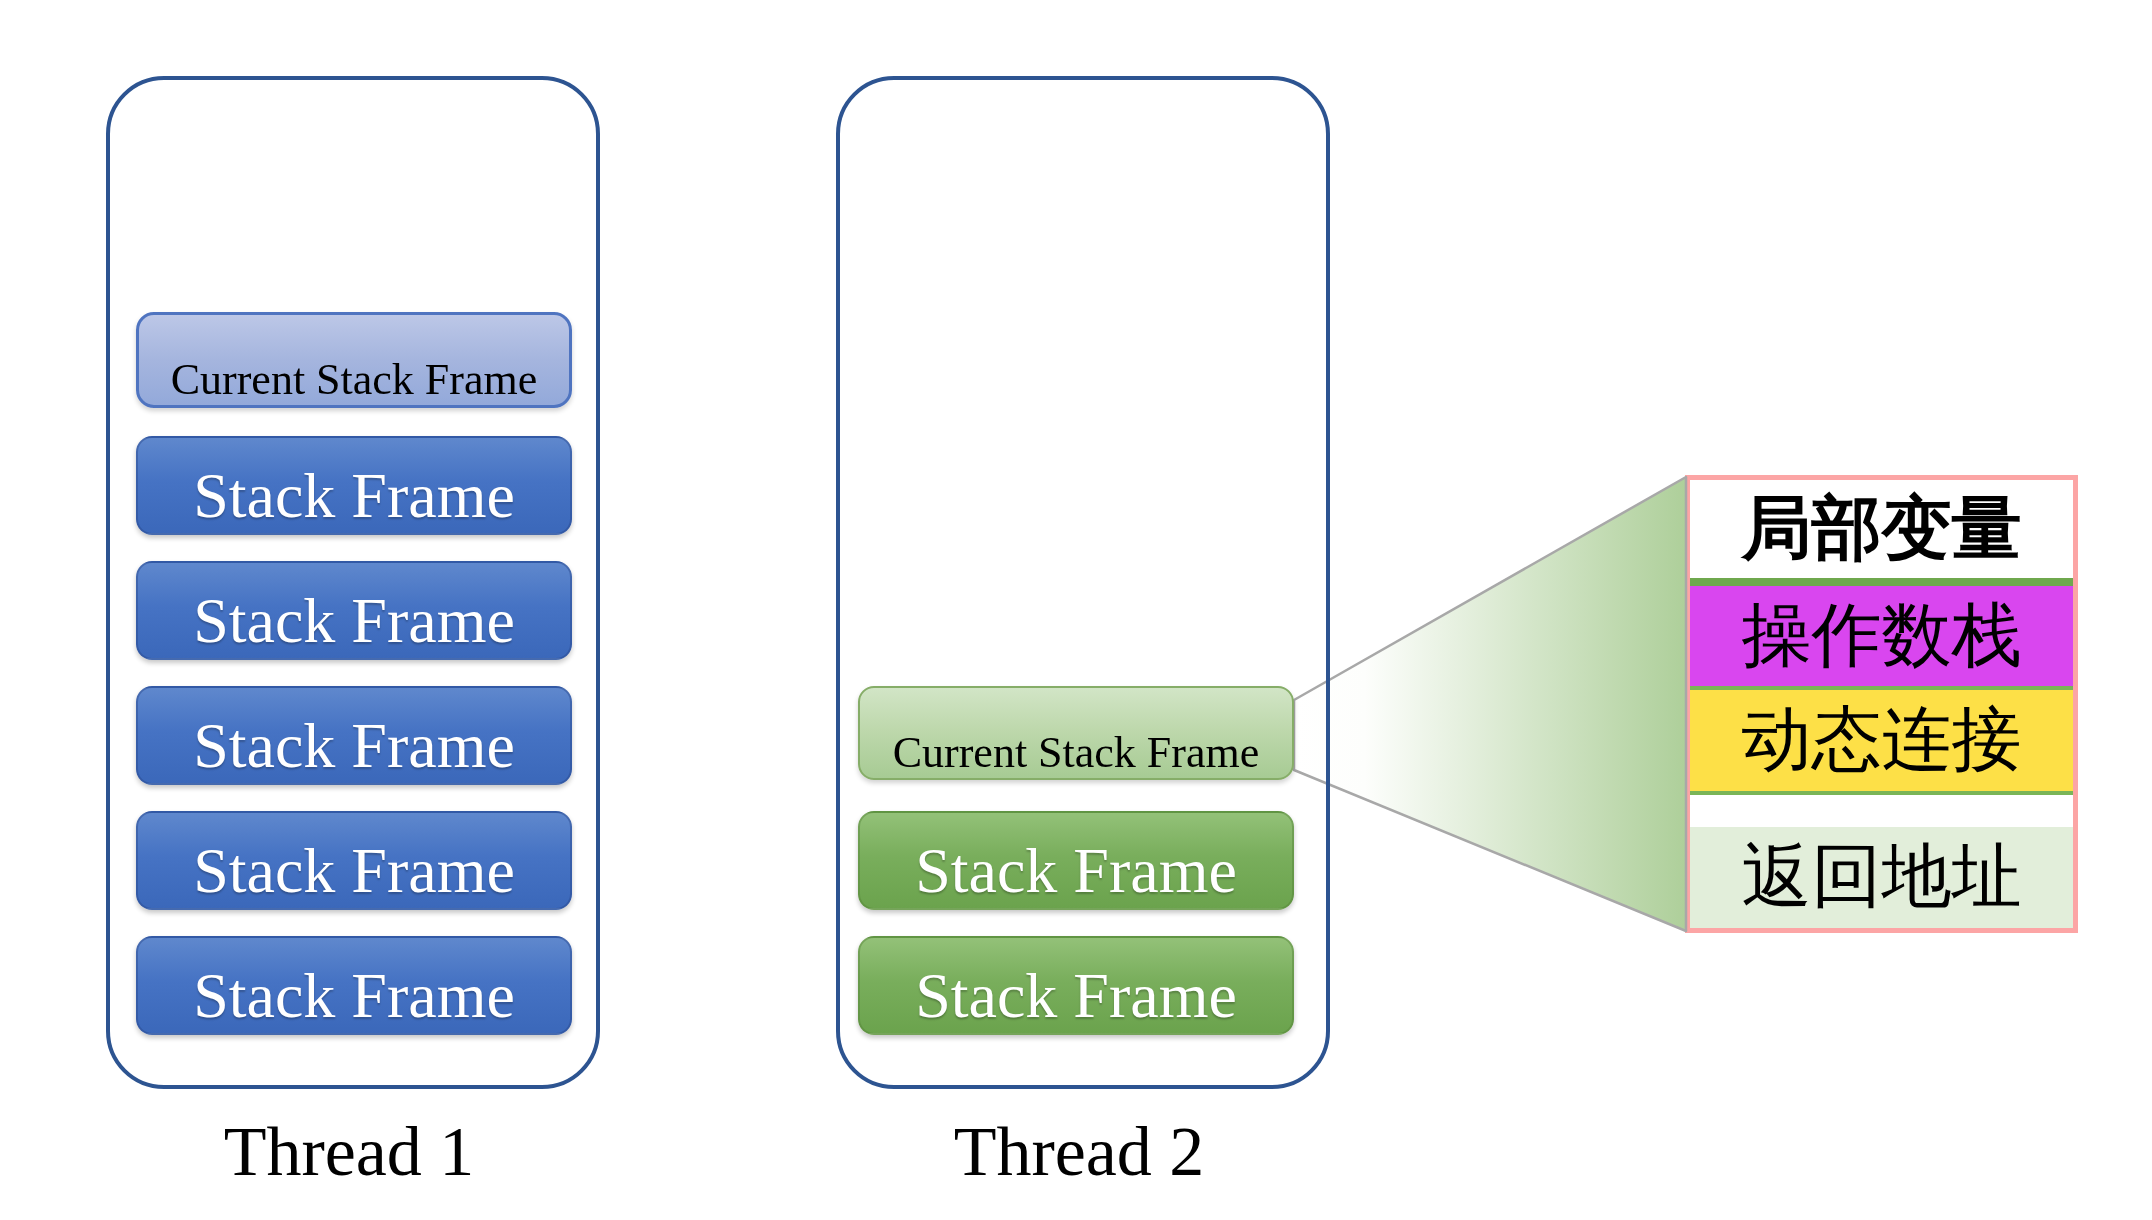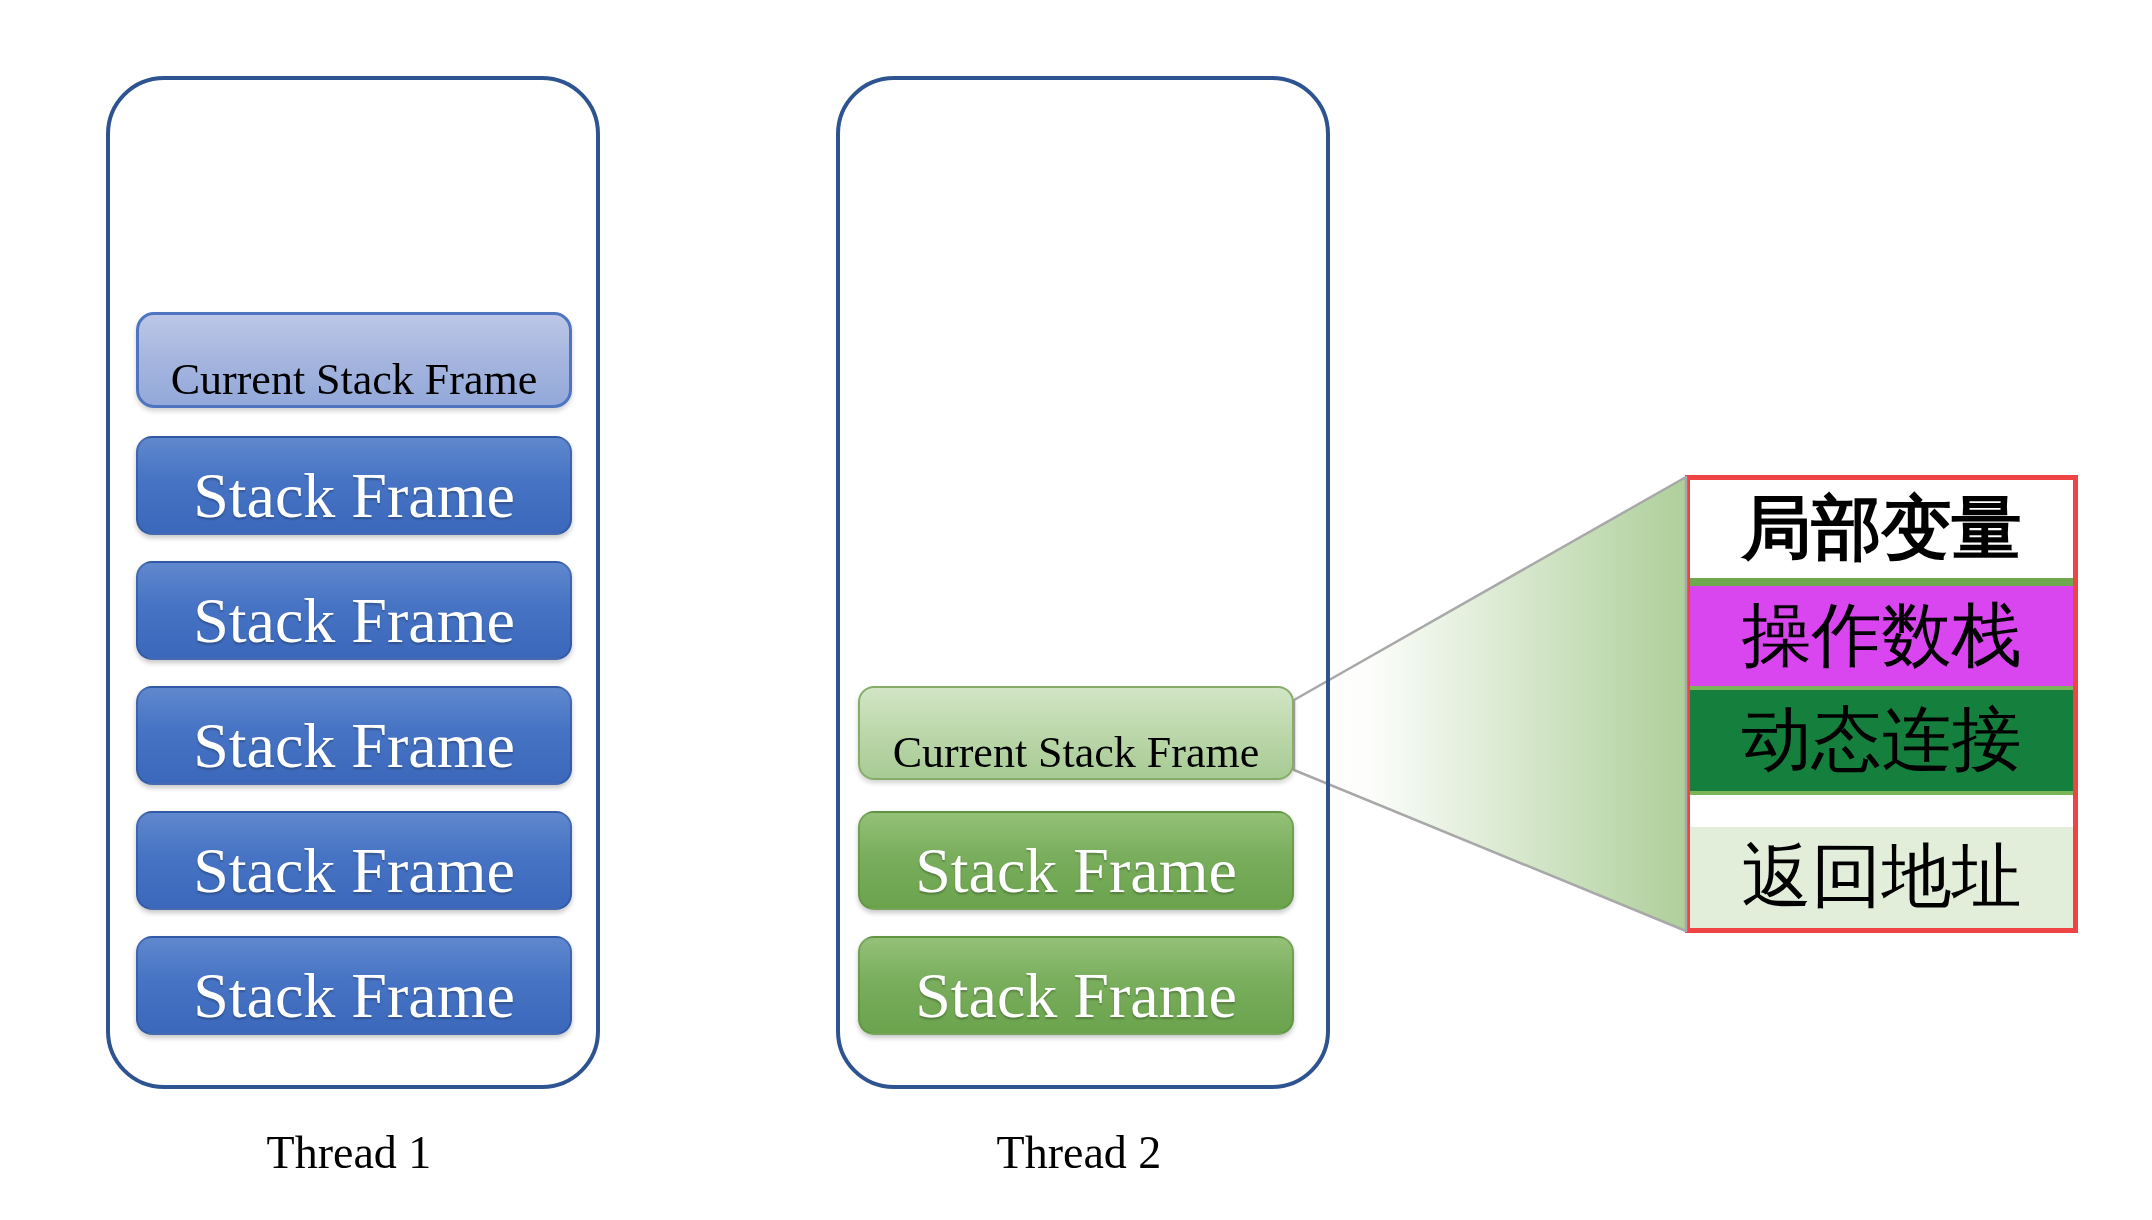--- a/index.html
+++ b/index.html
@@ -82,21 +82,21 @@
   
   .thread-label {
     position: absolute;
     top: 1104px;
     width: 486px;
     height: 96px;
     display: flex;
     align-items: center;
     justify-content: center;
     color: #000000;
-    font-size: 46px;
+    font-size: 70px;
   }
   .tl1 { left: 106px; }
   .tl2 { left: 836px; }
 
   
   .funnel-svg {
     position: absolute;
     left: 0; top: 0;
     width: 2152px;
     height: 1220px;
@@ -104,38 +104,38 @@
   }
 
   
   .detail-table {
     position: absolute;
     left: 1685px;
     top: 475px;
     width: 393px;
     height: 458px;
     box-sizing: border-box;
-    border: 5px solid #ef4444;
+    border: 5px solid #fca5a5;
     background: #ffffff;
     display: flex;
     flex-direction: column;
   }
   .dt-row {
     display: flex;
     align-items: center;
     justify-content: center;
     font-size: 70px;
     color: #000000;
     box-sizing: border-box;
   }
   .dt-header { height: 106px; background: #ffffff; font-weight: bold; }
   .dt-sep    { height: 8px;  background: #6fa84e; }
   .dt-r2     { height: 108px; background: #d946ef; }
   .dt-div    { height: 4px;  background: #7ab557; }
-  .dt-r3     { height: 109px; background: #15803d; }
+  .dt-r3     { height: 109px; background: #fde047; }
   .dt-r4     { height: 109px; background: #e2eeda; margin-top: 32px; }
 </style>
 </head>
 <body>
 
 <div class="canvas">
 
   <div class="detail-table">
     <div class="dt-row dt-header">
       <span>局部变量</span>

